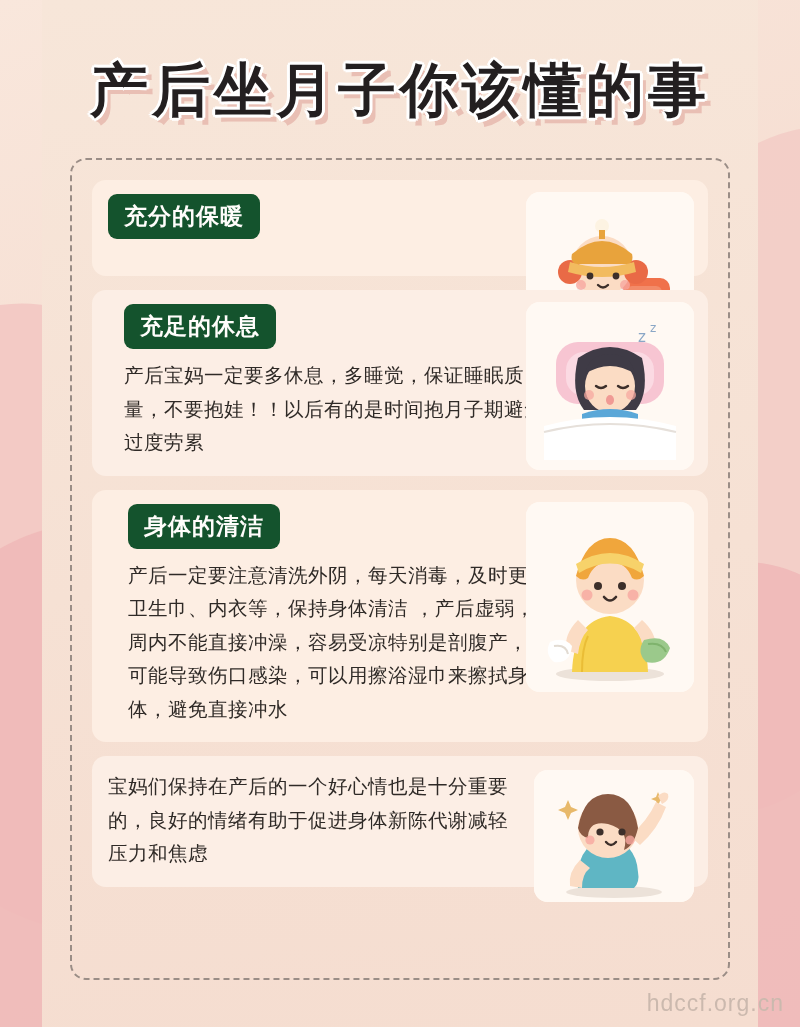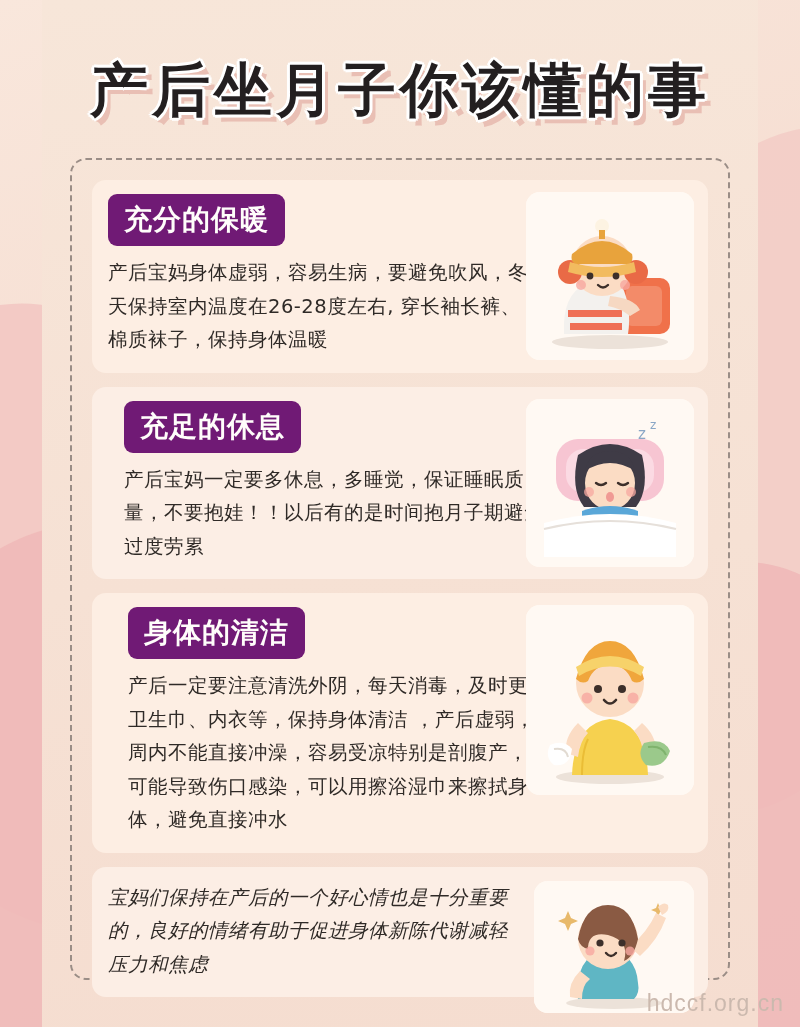--- a/index.html
+++ b/index.html
@@ -100,41 +100,41 @@
     padding: 14px 16px 16px 16px;
     min-height: 96px;
   }
   .section.s1 { background:#fdeee3; }
   .section.s2 { background:#fceee5;padding-left:32px; }
   .section.s3 { background:#fdeee3;padding-left:36px; }
   .section.s4 { background:#fceee5; margin-bottom:0; }
 
   .tag {
     display: inline-block;
-    background: #701a75;
+    background: #14532d;
     color: #fffdfb;
-    font-size: 28px;
+    font-size: 23px;
     font-weight: bold;
     letter-spacing: 1px;
     padding: 7px 16px;
     border-radius: 9px;
     margin-bottom: 10px;
     font-family: "DejaVu Sans", "Liberation Sans", sans-serif;
   }
 
   .body-text {
     font-size: 19.5px;
     line-height: 1.72;
     color: #2f2a27;
     letter-spacing: .5px;
     font-family: "DejaVu Sans", "Liberation Sans", sans-serif;
     max-width: 420px;
   }
   .section.s3 .body-text { max-width: 430px; }
-  .section.s4 .body-text { max-width: 410px; font-style: italic; }
+  .section.s4 .body-text { max-width: 410px; }
 
   
   .illo {
     position: absolute;
     right: 14px; top: 12px;
     width: 168px; height: 168px;
     background: #fff9f3;
     border-radius: 14px;
     overflow: hidden;
   }
@@ -164,21 +164,20 @@
 <div class="bg-inner"></div>
 
 <div class="title-wrap">
   <span class="title">产后坐月子你该懂的事</span>
 </div>
 
 <div class="board">
 
   <div class="section s1">
     <div class="tag">充分的保暖</div>
-    <div class="body-text">产后宝妈身体虚弱，容易生病，要避免吹风，冬天保持室内温度在26-28度左右, 穿长袖长裤、棉质袜子，保持身体温暖</div>
     <div class="illo">
       <svg class="illo-svg" viewBox="0 0 168 168" xmlns="http://www.w3.org/2000/svg">
         <rect width="168" height="168" fill="#fff9f3"></rect>
         <ellipse cx="84" cy="150" rx="58" ry="7" fill="#ece2d9"></ellipse>
 
         <rect x="92" y="86" width="52" height="56" rx="10" fill="#f0714a"></rect>
         <rect x="100" y="94" width="36" height="40" rx="6" fill="#f6a083" opacity=".55"></rect>
 
         <path d="M38 142 q-2-40 22-50 l36 2 q10 22 6 48 z" fill="#f3f1ee"></path>
         <path d="M42 118 h54 v7 H42z" fill="#ef6f56"></path>

